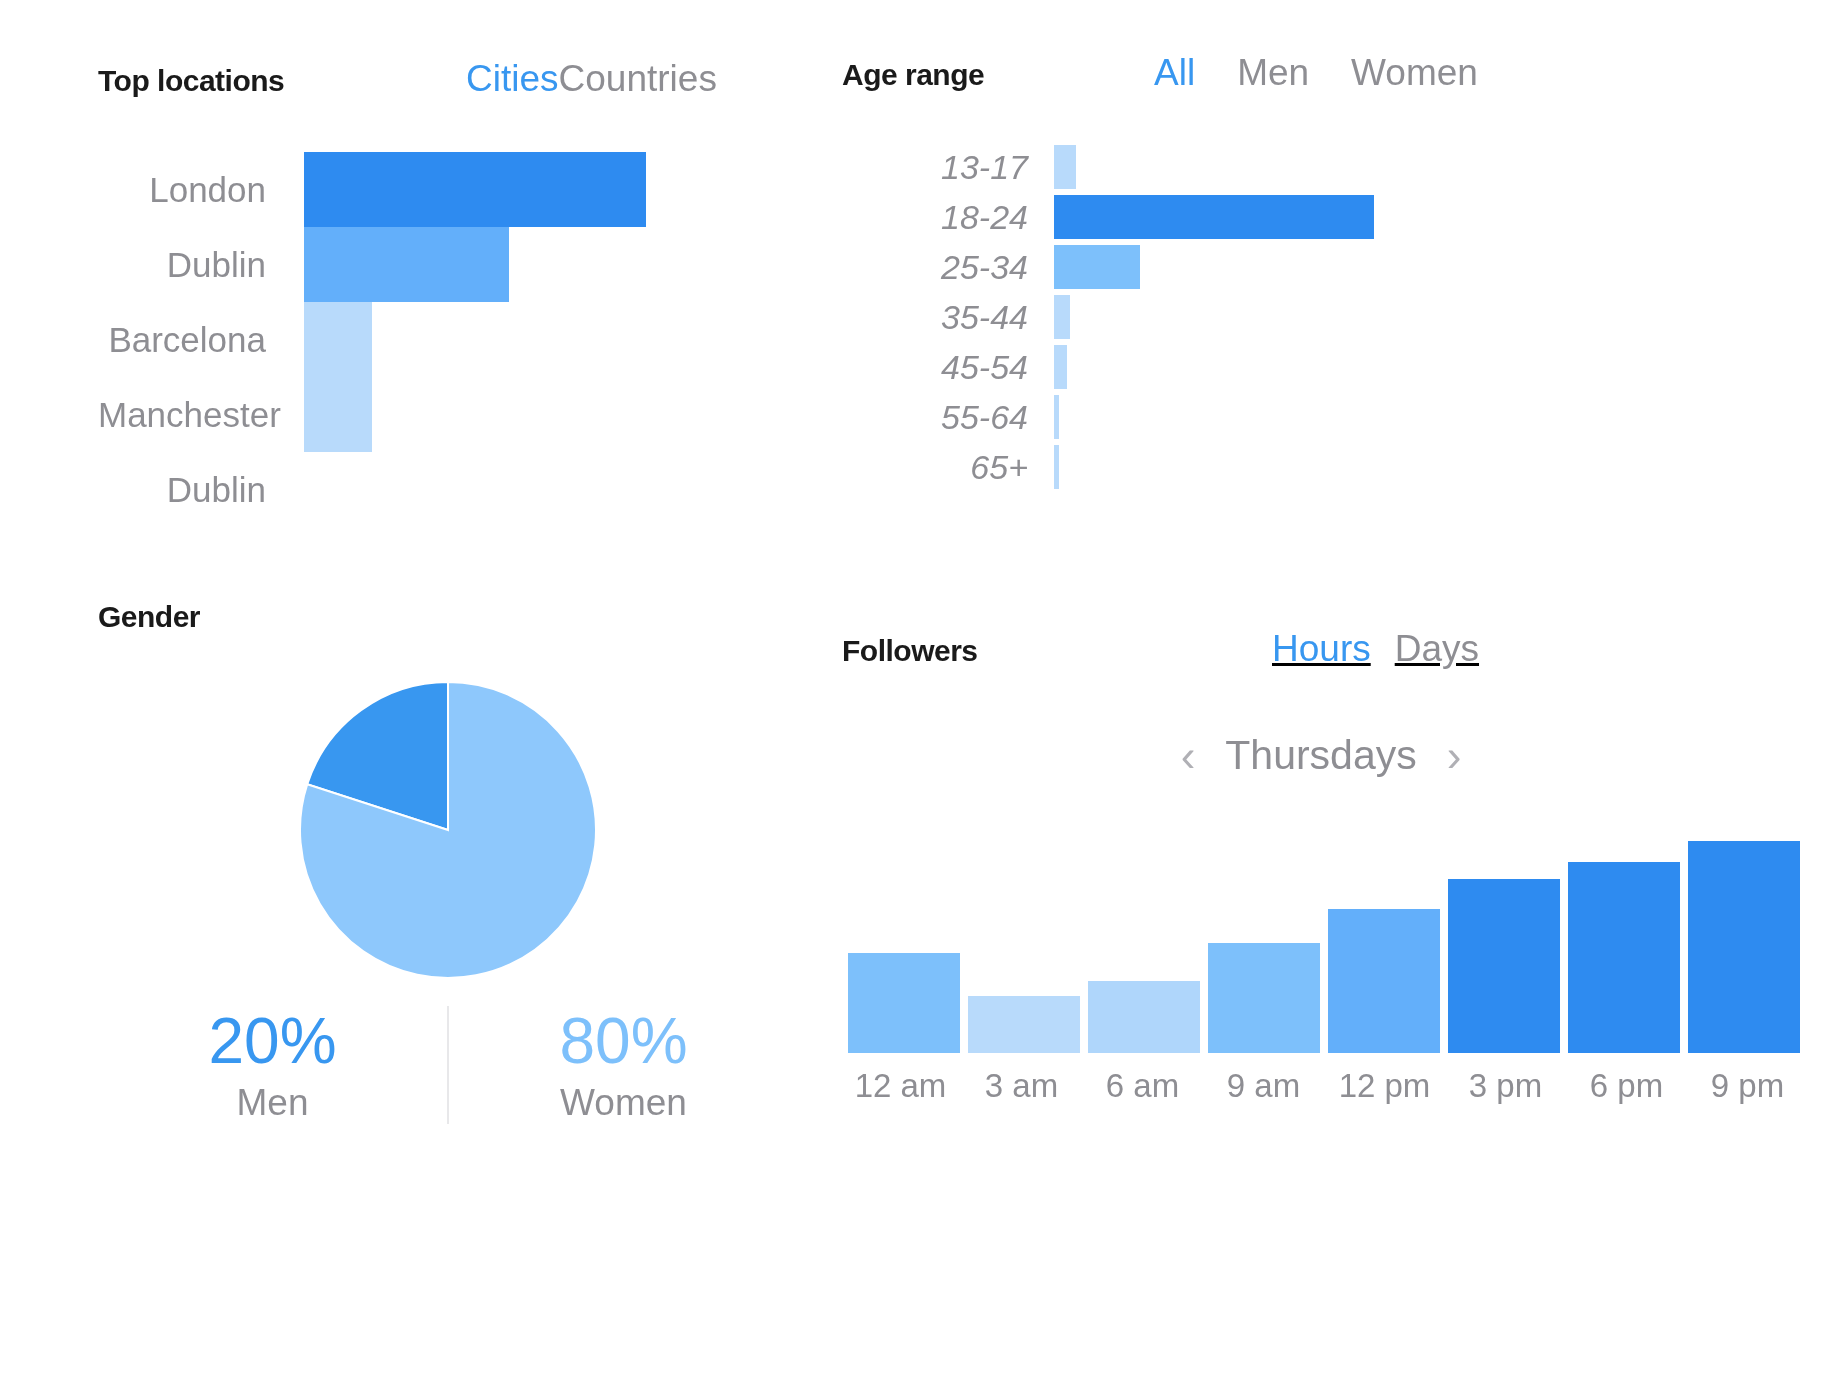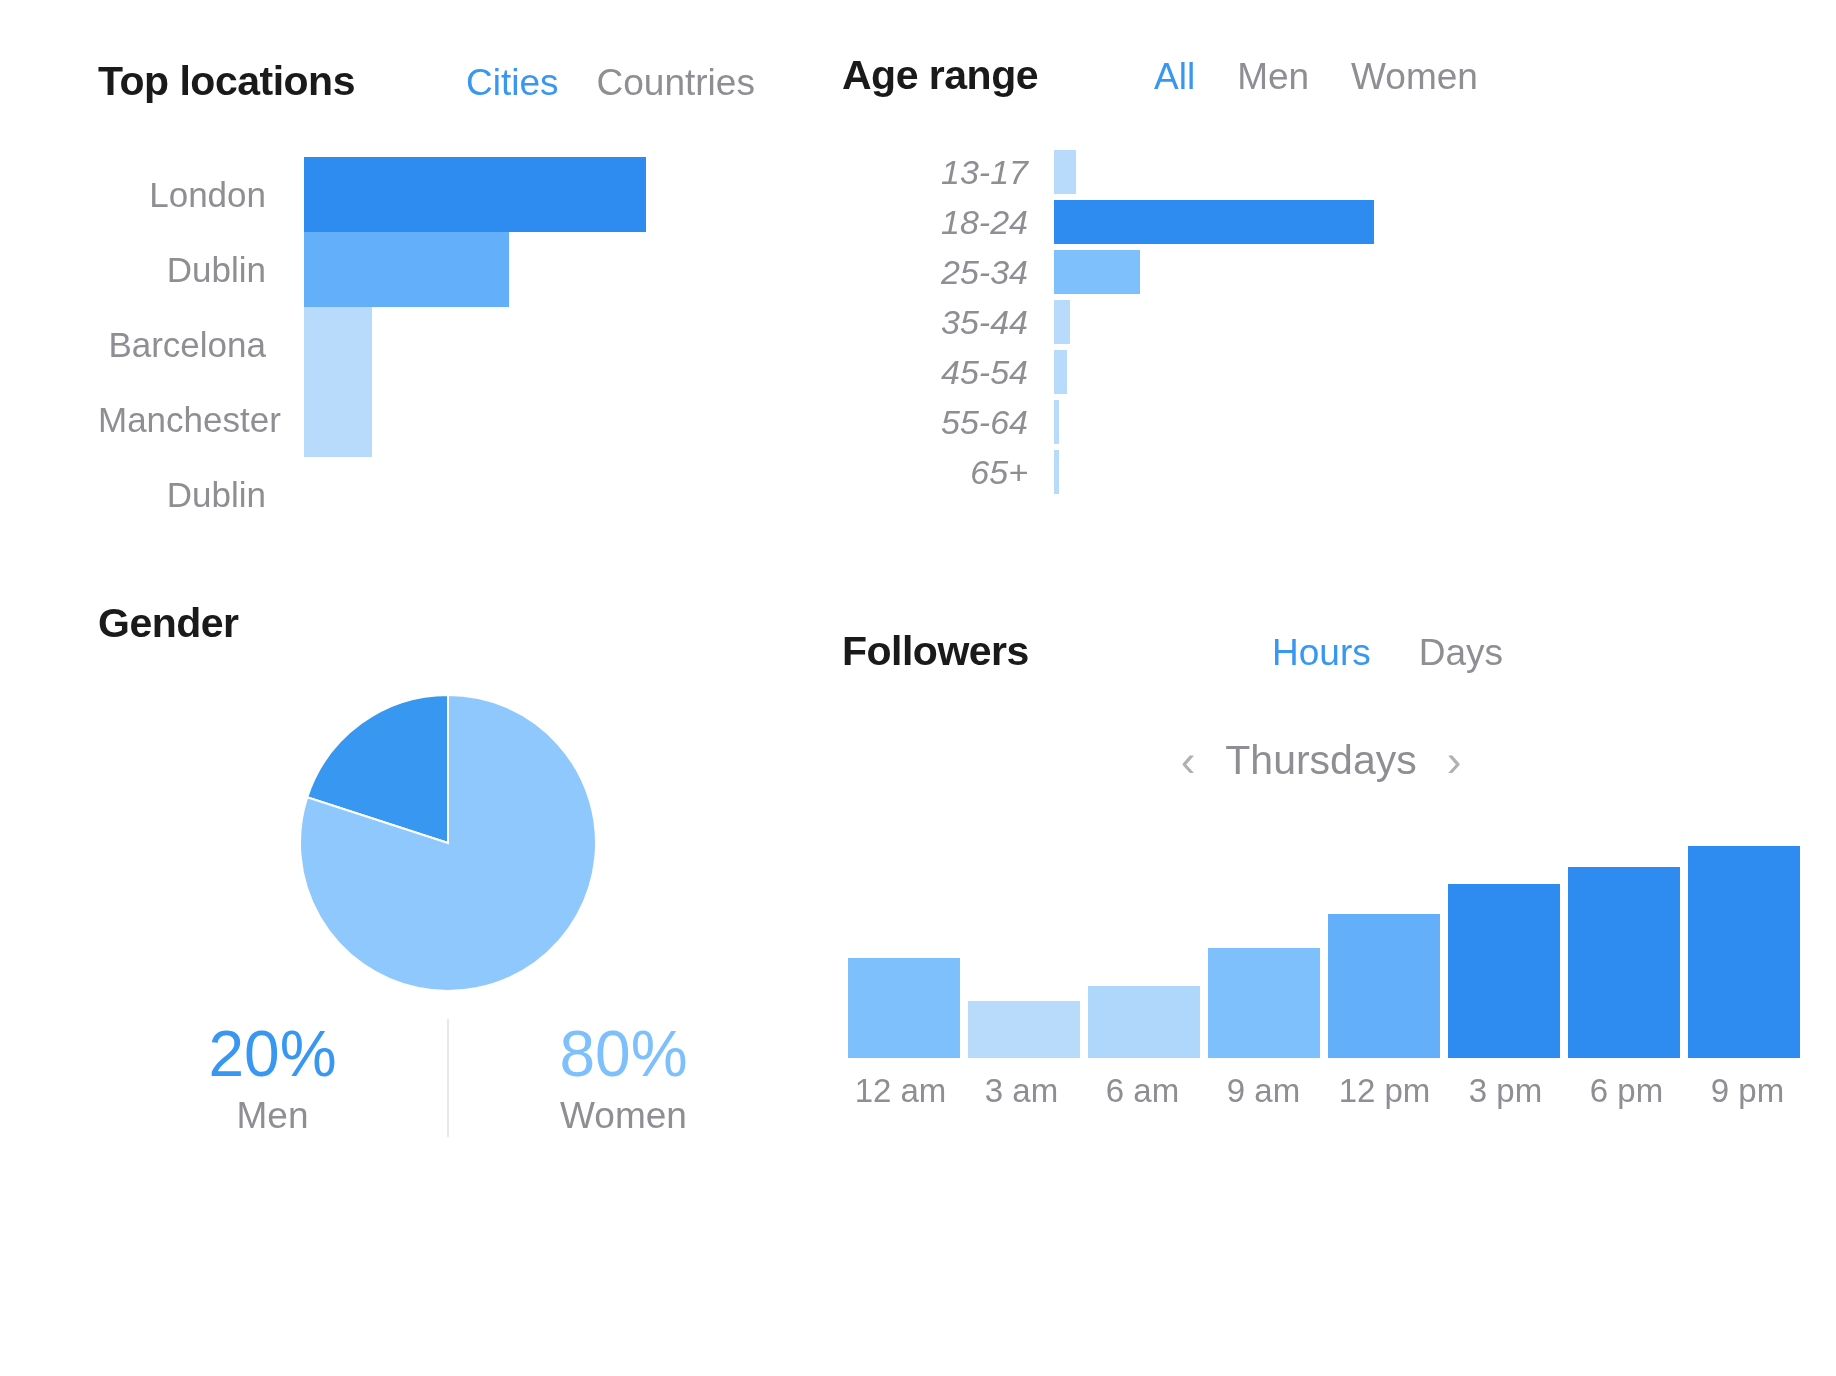--- a/index.html
+++ b/index.html
@@ -17,21 +17,21 @@
   }
 
   
   .card { position: absolute; }
 
   .card-header {
     display: flex;
     align-items: baseline;
   }
   .card-title {
-    font-size: 41px;
+    font-size: 30px;
     font-weight: bold;
     color: #1a1a1a;
     letter-spacing: -0.5px;
     white-space: nowrap;
   }
   .tabs {
     display: flex;
     align-items: baseline;
   }
   .tab {
@@ -53,21 +53,21 @@
     color: #8e8e93;
     white-space: nowrap;
     flex: none;
   }
   .hbar-track { flex: 1; position: relative; }
   .hbar-fill { display: block; }
 
   
   #top-locations { left: 98px; top: 58px; width: 740px; }
   #top-locations .card-title { width: 368px; }
-  #top-locations .tabs { gap: 38px; }
+  #top-locations .tabs { }
   #top-locations .loc-rows { margin-top: 52px; }
   #top-locations .hbar-row { height: 75px; }
   #top-locations .hbar-label { width: 206px; font-size: 35px; padding-right: 38px; }
   #top-locations .hbar-fill { height: 75px; }
 
   
   #age-range { left: 842px; top: 52px; width: 940px; }
   #age-range .card-title { width: 312px; }
   #age-range .tabs { gap: 42px; }
   #age-range .age-rows { margin-top: 48px; font-style: italic; }
@@ -101,21 +101,21 @@
   .gender-pct.women { color: #7dc0fb; }
   .gender-name {
     font-size: 37px;
     color: #8e8e93;
     margin-top: 4px;
   }
 
   
   #followers { left: 842px; top: 628px; width: 958px; }
   #followers .card-title { width: 430px; }
-  #followers .tabs { gap: 48px; }
+  #followers .tabs { gap: 24px; text-decoration: underline; }
   .day-nav {
     display: flex;
     align-items: center;
     justify-content: center;
     gap: 30px;
     margin-top: 62px;
   }
   .day-nav-arrow {
     font-size: 44px;
     color: #b0b0b5;

